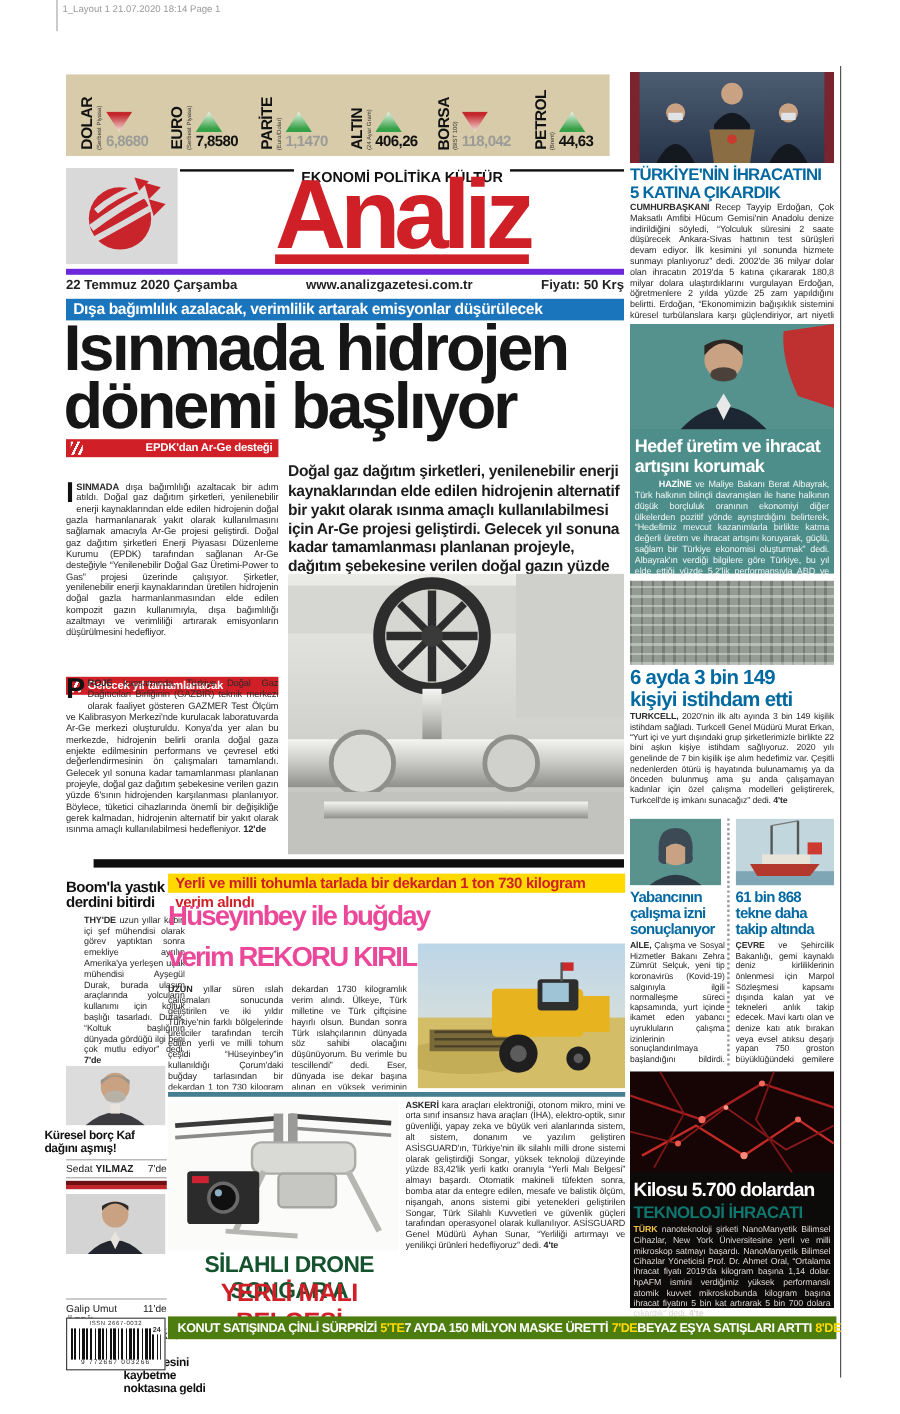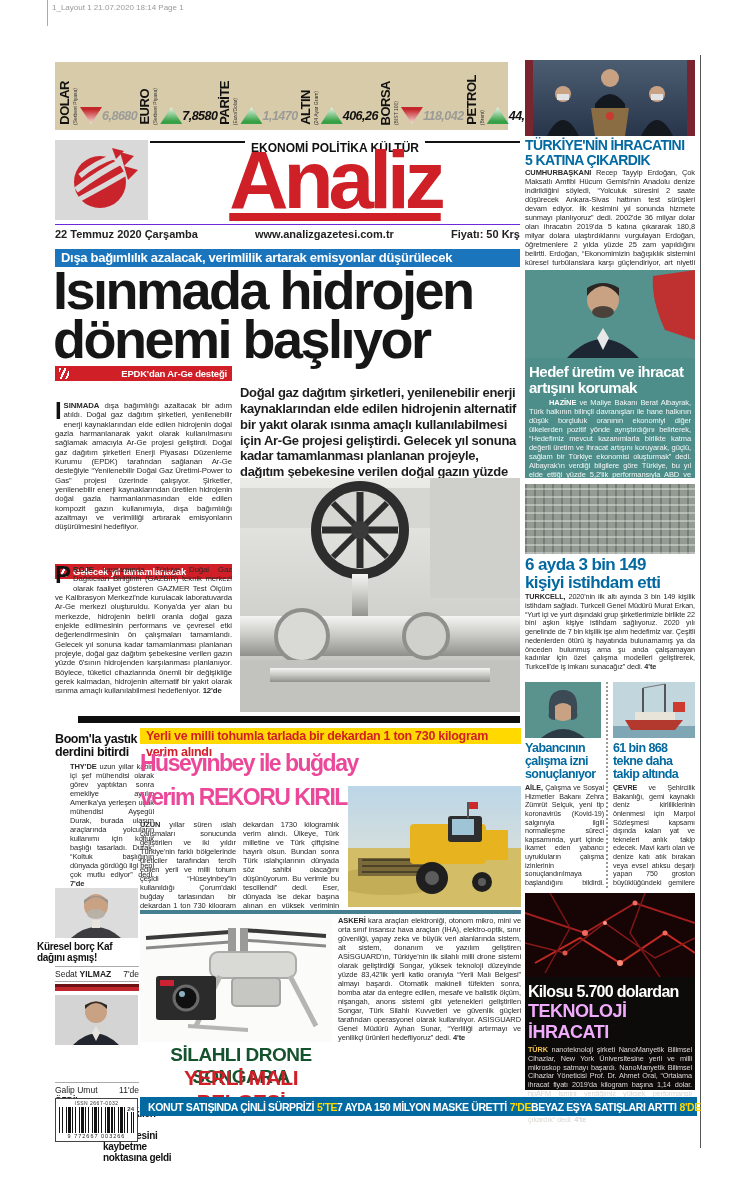--- a/index.html
+++ b/index.html
@@ -14,32 +14,32 @@
   
   .print-mark{left:52px;top:3px;font-size:8px;color:#9a9a9a;}
   .crop-v{left:47px;top:0;width:1px;height:26px;background:#aaa;}
   .right-rule{left:700px;top:55px;width:1px;height:1093px;background:#555;}
   
   .ticker{left:55px;top:62px;width:453px;height:68px;background:#d7cba9;display:flex;align-items:stretch;padding:0 2px;box-sizing:border-box;}
   .tk{flex:1;display:flex;align-items:flex-end;justify-content:center;padding-bottom:5px;}
   .tk-v{display:flex;height:58px;align-items:flex-end;}
   .tk-name{writing-mode:vertical-rl;transform:rotate(180deg);font-weight:bold;font-size:13px;color:#111;letter-spacing:-0.5px;}
   .tk-sub{writing-mode:vertical-rl;transform:rotate(180deg);font-size:5px;color:#333;margin-top:1px;}
-  .tk-r{display:flex;align-items:center;margin-left:2px;font-style:italic;}
+  .tk-r{display:flex;flex-direction:column;margin-left:2px;}
   .arr{width:22px;height:17px;margin-bottom:1px;}
   .arr.up{clip-path:polygon(50% 0,100% 100%,0 100%);background:linear-gradient(180deg,#eaf6ea 0%,#35a045 85%);}
   .arr.down{clip-path:polygon(0 0,100% 0,50% 100%);background:linear-gradient(180deg,#c4272b 15%,#f6e3e2 100%);}
   .tk-val{font-weight:bold;font-size:12.5px;letter-spacing:-0.5px;}
   .tk-val.gray{color:#9b9b97;} .tk-val.black{color:#111;}
   
   .logo-box{left:55px;top:140px;width:93px;height:80px;background:#d9d9d9;display:flex;align-items:center;justify-content:center;}
   .mh-cat{left:150px;top:141px;width:370px;display:flex;align-items:flex-start;gap:6px;font-weight:bold;font-size:12px;color:#111;}
   .mh-cat::before,.mh-cat::after{content:"";flex:1;height:2px;background:#111;}
   .mh-title{left:150px;top:142px;width:370px;text-align:center;font-size:82px;line-height:76px;font-weight:900;color:#cf2027;letter-spacing:-5px;text-decoration:underline;}
-  .mh-row{left:55px;top:224px;width:465px;border-top:1px solid #6d28d9;display:flex;justify-content:space-between;padding-top:3px;font-size:11px;font-weight:bold;color:#222;}
+  .mh-row{left:55px;top:224px;width:465px;border-top:5px solid #6d28d9;display:flex;justify-content:space-between;padding-top:3px;font-size:11px;font-weight:bold;color:#222;}
   
   .kicker{left:55px;top:249px;width:465px;height:18px;background:#1b75bc;color:#fff;font-weight:bold;font-size:13px;line-height:18px;padding-left:6px;box-sizing:border-box;letter-spacing:-0.3px;}
   .headline{left:53px;top:266px;width:470px;font-size:54px;line-height:49px;font-weight:900;color:#161616;letter-spacing:-2.5px;}
   .slabel{background:#d01f26;color:#fff;font-weight:bold;font-size:9.5px;padding:2px 5px 2px 18px;position:relative;letter-spacing:-0.2px;}
   .slabel::before{content:"";position:absolute;left:4px;top:2px;bottom:2px;width:10px;
       background:repeating-linear-gradient(115deg,#fff 0 2px,rgba(0,0,0,0) 2px 5px);}
   .intro{left:240px;top:385px;width:280px;font-size:13px;line-height:1.22;font-weight:bold;color:#1d1d1d;letter-spacing:-0.3px;}
   .photo{overflow:hidden;}
   
   .bar-black{left:78px;top:716px;width:442px;height:7px;background:#0e0e0e;}
@@ -62,25 +62,25 @@
   .bc-ed{position:absolute;right:2px;top:7px;font-size:6px;font-weight:bold;background:#fff;padding:0 1px;color:#333;}
   
   .rc-h2{font-weight:900;color:#0369a1;letter-spacing:-0.6px;}
   .teal-box{left:525px;top:270px;width:170px;height:208px;background:#4d8e8a;}
   .teal-box .rh{color:#fff;font-size:15px;line-height:16px;font-weight:800;padding:2px 4px 0;letter-spacing:-0.5px;}
   .teal-box .btxt{color:#f2f6f5;padding:2px 4px;font-size:7.5px;}
   .teal-box .dcq{color:#fff;padding-left:20px;}
   .half-div{left:606px;top:682px;width:0;height:206px;border-left:2px dotted #999;}
   .nano{left:525px;top:893px;width:170px;height:197px;background:#0d0a0a;}
   .nano .nh1{color:#fff;font-size:16px;font-weight:900;letter-spacing:-0.7px;padding:2px 3px 0;}
-  .nano .nh2{color:#f0abfc;font-size:18px;font-weight:900;letter-spacing:-0.5px;padding:0 3px;}
+  .nano .nh2{color:#0f766e;font-size:14px;font-weight:900;letter-spacing:-0.5px;padding:0 3px;}
   .nano .btxt{color:#dcd8d4;padding:3px 3px;font-size:7.3px;}
   .nano .lw{color:#efc34a;}
   
-  .bbar{left:140px;top:1097px;width:557px;height:19px;background:#0369a1;display:flex;align-items:center;justify-content:space-between;padding:0 8px;box-sizing:border-box;}
+  .bbar{left:140px;top:1097px;width:557px;height:19px;background:#4d7c0f;display:flex;align-items:center;justify-content:space-between;padding:0 8px;box-sizing:border-box;}
   .bb-it{color:#fff;font-weight:800;font-size:10.5px;letter-spacing:-0.4px;white-space:nowrap;}
   .bb-pg{color:#ffd900;margin-left:3px;}
   .bb-sep{width:4px;height:13px;background:#ffd900;transform:skewX(-18deg);}
 </style>
 </head>
 <body>
 
 <div class="page">
 
   <div class="abs print-mark">1_Layout 1  21.07.2020  18:14  Page 1</div>

